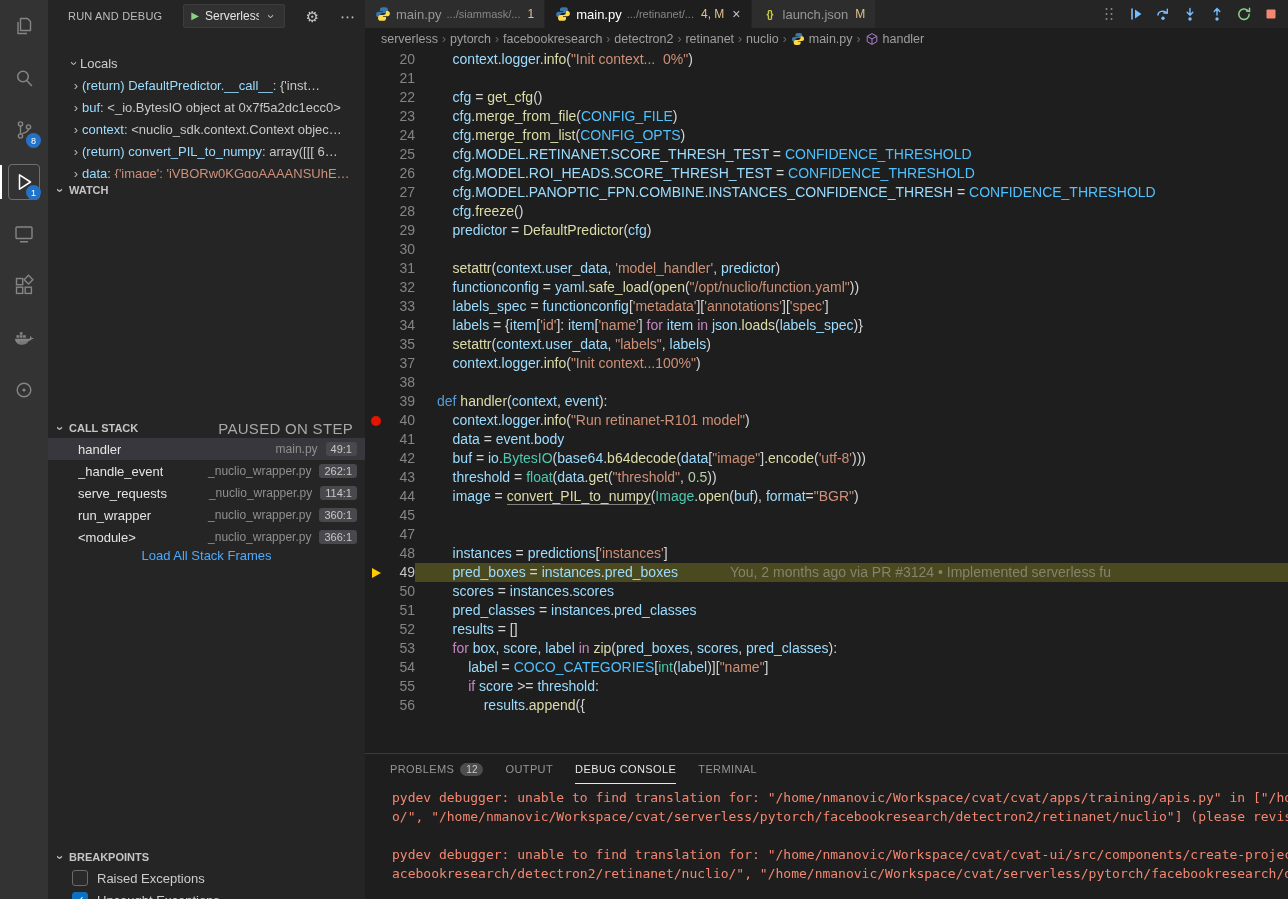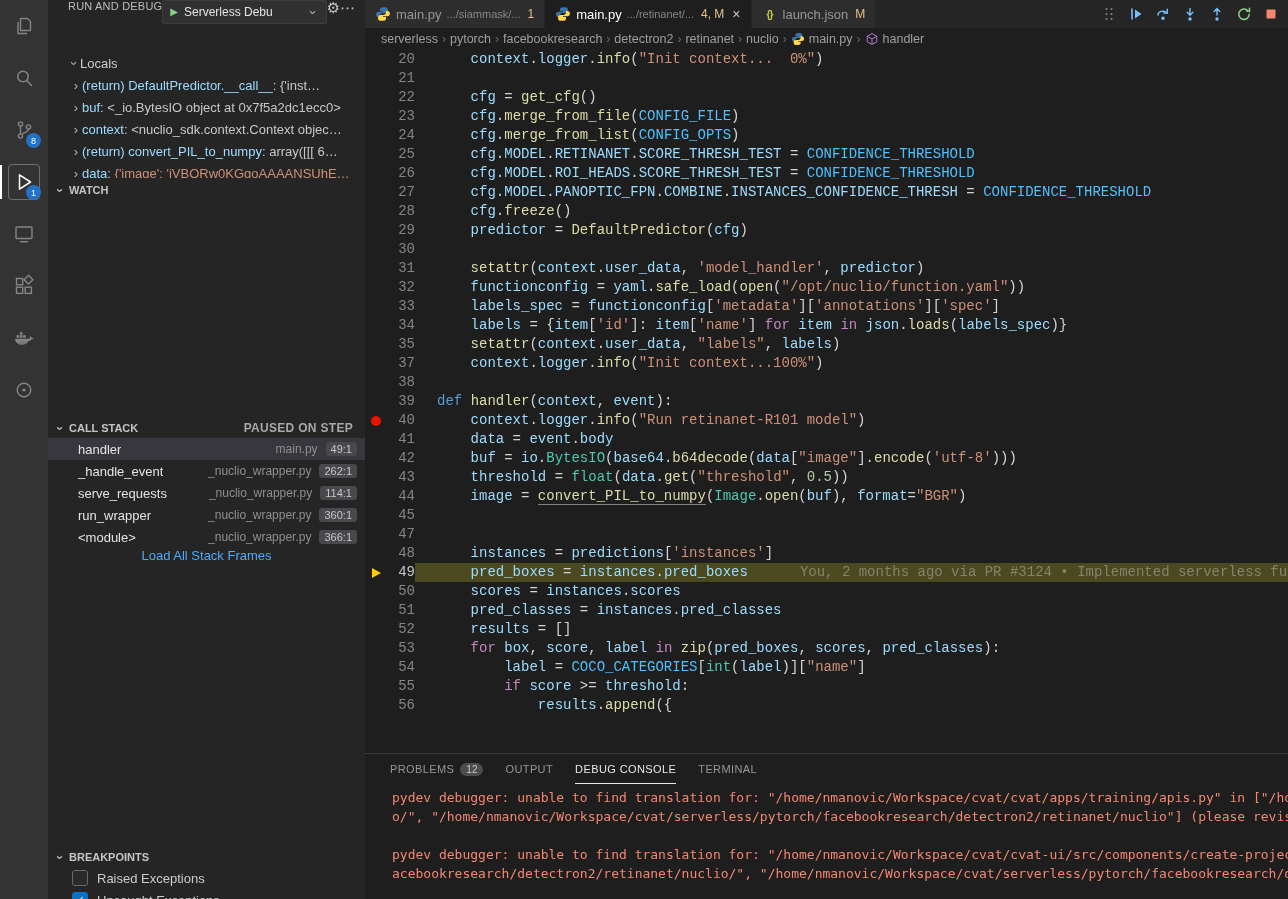--- a/index.html
+++ b/index.html
@@ -13,32 +13,32 @@
   .activity-bar{position:absolute;left:0;top:0;bottom:0;width:48px;background:#333333;z-index:5}
   .ab-item{position:relative;width:48px;height:52px;display:flex;align-items:center;justify-content:center;color:#858585;cursor:pointer}
   .ab-item.active{color:#ffffff}
   .ab-item.active::before{content:"";position:absolute;left:0;top:9px;bottom:9px;width:2px;background:#ffffff}
   .ab-item.active::after{content:"";position:absolute;inset:8px;border:1px solid #6f6f6f;border-radius:4px}
   .ab-badge{position:absolute;right:7px;bottom:8px;min-width:15px;height:15px;border-radius:8px;background:#2472c8;color:#ffffff;
     font-size:9px;display:flex;align-items:center;justify-content:center;padding:0 3px;z-index:2}
 
   
   .sidebar{position:absolute;left:48px;top:0;bottom:0;width:317px;background:#252526;overflow:hidden}
-  .sb-header{position:absolute;top:0;left:0;right:0;height:32px;display:flex;gap:0;padding:0 10px 0 20px}
+  .sb-header{position:absolute;top:0;left:0;right:0;height:32px;display:flex;align-items:center;gap:21px;padding:0 10px 0 20px}
   .sb-title{font-size:11px;color:#bcbcbc;white-space:nowrap;letter-spacing:.2px}
   .cfg-dd{flex:1;min-width:0;height:24px;background:#313131;border:1px solid #3c3c3c;border-radius:2px;
     display:flex;align-items:center;gap:6px;padding:0 7px;cursor:pointer}
   .cfg-play{color:#89d185;font-size:10px;line-height:1}
   .cfg-label{flex:1;min-width:0;color:#e4e4e4;font-size:12px;white-space:nowrap;overflow:hidden}
   .hbtn{color:#c5c5c5;font-size:15px;cursor:pointer;line-height:1}
   .chev{display:inline-block;color:#b8b8b8;font-size:13px;width:12px;text-align:center;line-height:1}
   .chev.down{transform:rotate(90deg)}
   .sec-head{position:absolute;left:0;right:0;height:20px;display:flex;align-items:center;gap:3px;
     padding:0 12px 0 6px;font-size:11px;font-weight:bold;color:#c5c5c5;cursor:pointer}
-  .paused{margin-left:auto;font-size:12px;font-weight:bold;color:#a8a8a8;letter-spacing:.3px}
+  .paused{margin-left:auto;font-size:15px;font-weight:normal;color:#a8a8a8;letter-spacing:.3px}
   .vars-body{position:absolute;top:52px;left:0;right:0;height:126px;overflow:hidden}
   .scope-row{height:22px;display:flex;align-items:center;padding-left:20px;cursor:pointer}
   .var-row{height:22px;display:flex;align-items:center;padding-left:22px;white-space:nowrap;overflow:hidden;cursor:pointer}
   .var-name{color:#9cdcfe}
   .var-col{color:#cccccc}
   .var-value{color:#c8c8c8}
   .var-value.str{color:#ce9178}
   .cs-body{position:absolute;top:438px;left:0;right:0}
   .cs-row{height:22px;display:flex;align-items:center;gap:8px;padding:0 8px 0 30px;cursor:pointer}
   .cs-row.sel{background:#37373d}
@@ -64,21 +64,21 @@
   .tab .deco{color:#e2c08d;font-size:12px;margin-left:2px}
   .tab .close{color:#c5c5c5;margin-left:3px;font-size:14px;line-height:1;cursor:pointer}
   .dbg-toolbar{position:absolute;right:2px;top:0;height:28px;display:flex;align-items:center;gap:9px;padding:0 6px}
   .tb-btn{width:18px;height:18px;display:flex;align-items:center;justify-content:center;cursor:pointer}
   .breadcrumbs{position:absolute;top:28px;left:0;right:0;height:22px;display:flex;align-items:center;
     padding-left:16px;font-size:12.5px;color:#9f9f9f;white-space:nowrap;overflow:hidden}
   .bc-item{display:flex;align-items:flex-start;gap:4px;cursor:pointer}
   .bc-sep{color:#6a6a6a;margin:0 4px;font-size:12px}
 
   .code{position:absolute;top:50px;left:0;right:0;height:703px;overflow:hidden;
-    font-family:Liberation Mono, monospace;font-size:14px;line-height:19px}
+    font-family:Liberation Sans, sans-serif;font-size:14px;line-height:19px}
   .cline{display:flex;height:19px}
   .cglyph{width:22px;flex:none;display:flex;align-items:center;justify-content:center}
   .clnum{width:28px;flex:none;text-align:right;color:#858585;cursor:pointer}
   .ccontent{flex:1;min-width:0;padding-left:22px;white-space:pre;overflow:hidden;cursor:text}
   .cline.cur .ccontent{background:#4a4920}
   .cline.cur .clnum{color:#c6c6c6}
   .bp-dot{display:block;width:10px;height:10px;border-radius:50%;background:#e51400}
   .cur-arrow{display:block;width:0;height:0;border-left:9px solid #ffcc00;border-top:5px solid transparent;border-bottom:5px solid transparent}
   .blame{color:#84846b;margin-left:52px}
   .tk-k{color:#569cd6}.tk-kc{color:#c586c0}.tk-f{color:#dcdcaa}.tk-v{color:#9cdcfe}.tk-c{color:#4fc1ff}

